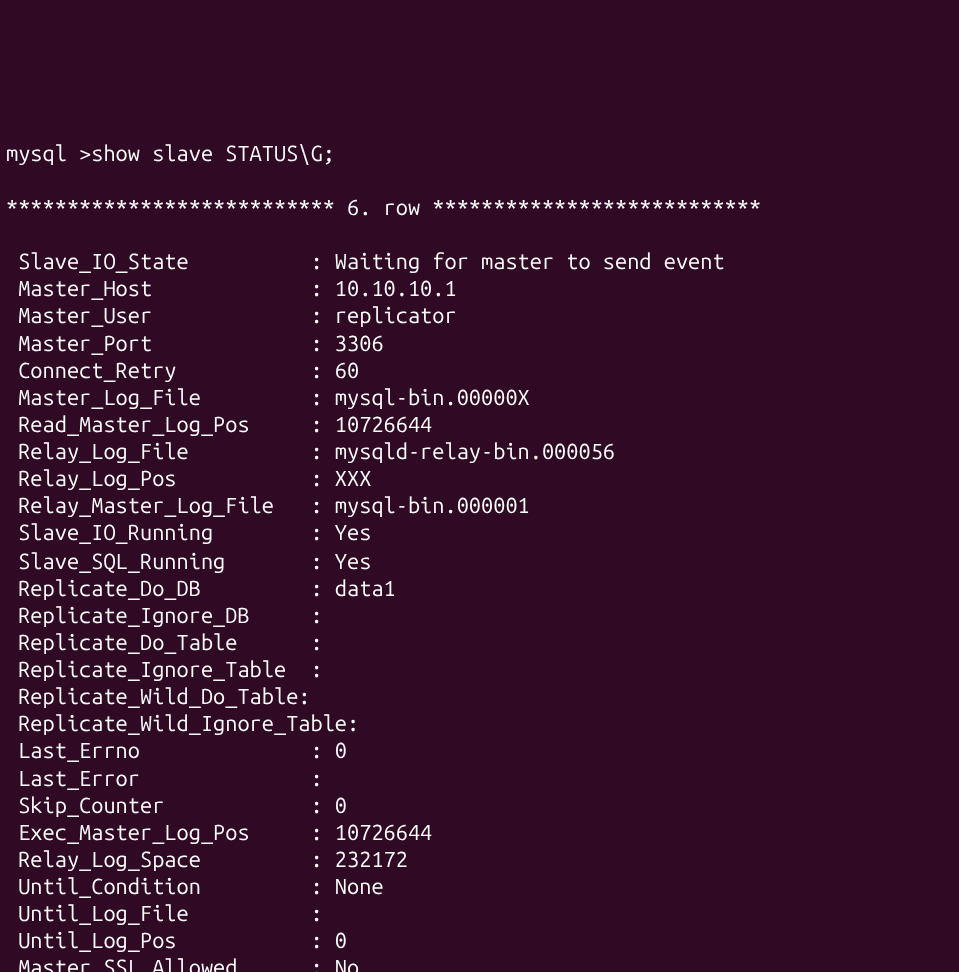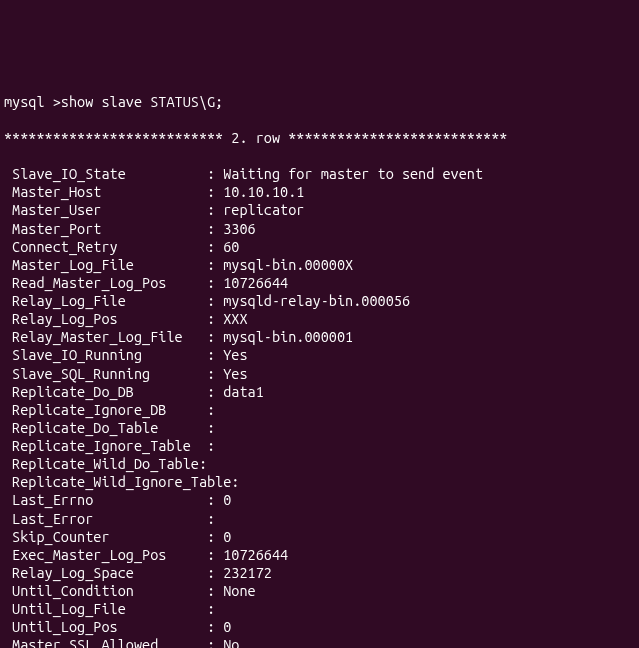--- a/index.html
+++ b/index.html
@@ -33,18 +33,18 @@
       position: relative;
     }
   </style>
 </head>
 <body>
 
 
 
 <div class="container">
 <span class="prompt-line">mysql &gt;show slave STATUS\G;</span>
-<span class="header-row">*************************** 2. row ***************************</span>
+<span class="header-row">*************************** 6. row ***************************</span>
 <div id="fields-container"><div class="field-row"><span> Slave_IO_State          : Waiting for master to send event</span></div><div class="field-row"><span> Master_Host             : 10.10.10.1</span></div><div class="field-row"><span> Master_User             : replicator</span></div><div class="field-row"><span> Master_Port             : 3306</span></div><div class="field-row"><span> Connect_Retry           : 60</span></div><div class="field-row"><span> Master_Log_File         : mysql-bin.00000X</span></div><div class="field-row"><span> Read_Master_Log_Pos     : 10726644</span></div><div class="field-row"><span> Relay_Log_File          : mysqld-relay-bin.000056</span></div><div class="field-row"><span> Relay_Log_Pos           : XXX</span></div><div class="field-row"><span> Relay_Master_Log_File   : mysql-bin.000001</span></div><div class="field-row"><span> Slave_IO_Running        : Yes</span></div><div class="field-row"><span> Slave_SQL_Running       : Yes</span></div><div class="field-row"><span> Replicate_Do_DB         : data1</span></div><div class="field-row"><span> Replicate_Ignore_DB     : </span></div><div class="field-row"><span> Replicate_Do_Table      : </span></div><div class="field-row"><span> Replicate_Ignore_Table  :</span></div><div class="field-row"><span> Replicate_Wild_Do_Table:</span></div><div class="field-row"><span> Replicate_Wild_Ignore_Table:</span></div><div class="field-row"><span> Last_Errno              : 0</span></div><div class="field-row"><span> Last_Error              : </span></div><div class="field-row"><span> Skip_Counter            : 0</span></div><div class="field-row"><span> Exec_Master_Log_Pos     : 10726644</span></div><div class="field-row"><span> Relay_Log_Space         : 232172</span></div><div class="field-row"><span> Until_Condition         : None</span></div><div class="field-row"><span> Until_Log_File          : </span></div><div class="field-row"><span> Until_Log_Pos           : 0</span></div><div class="field-row"><span> Master_SSL_Allowed      : No</span></div></div>
 </div>
 
 
 
 
 </body></html>

